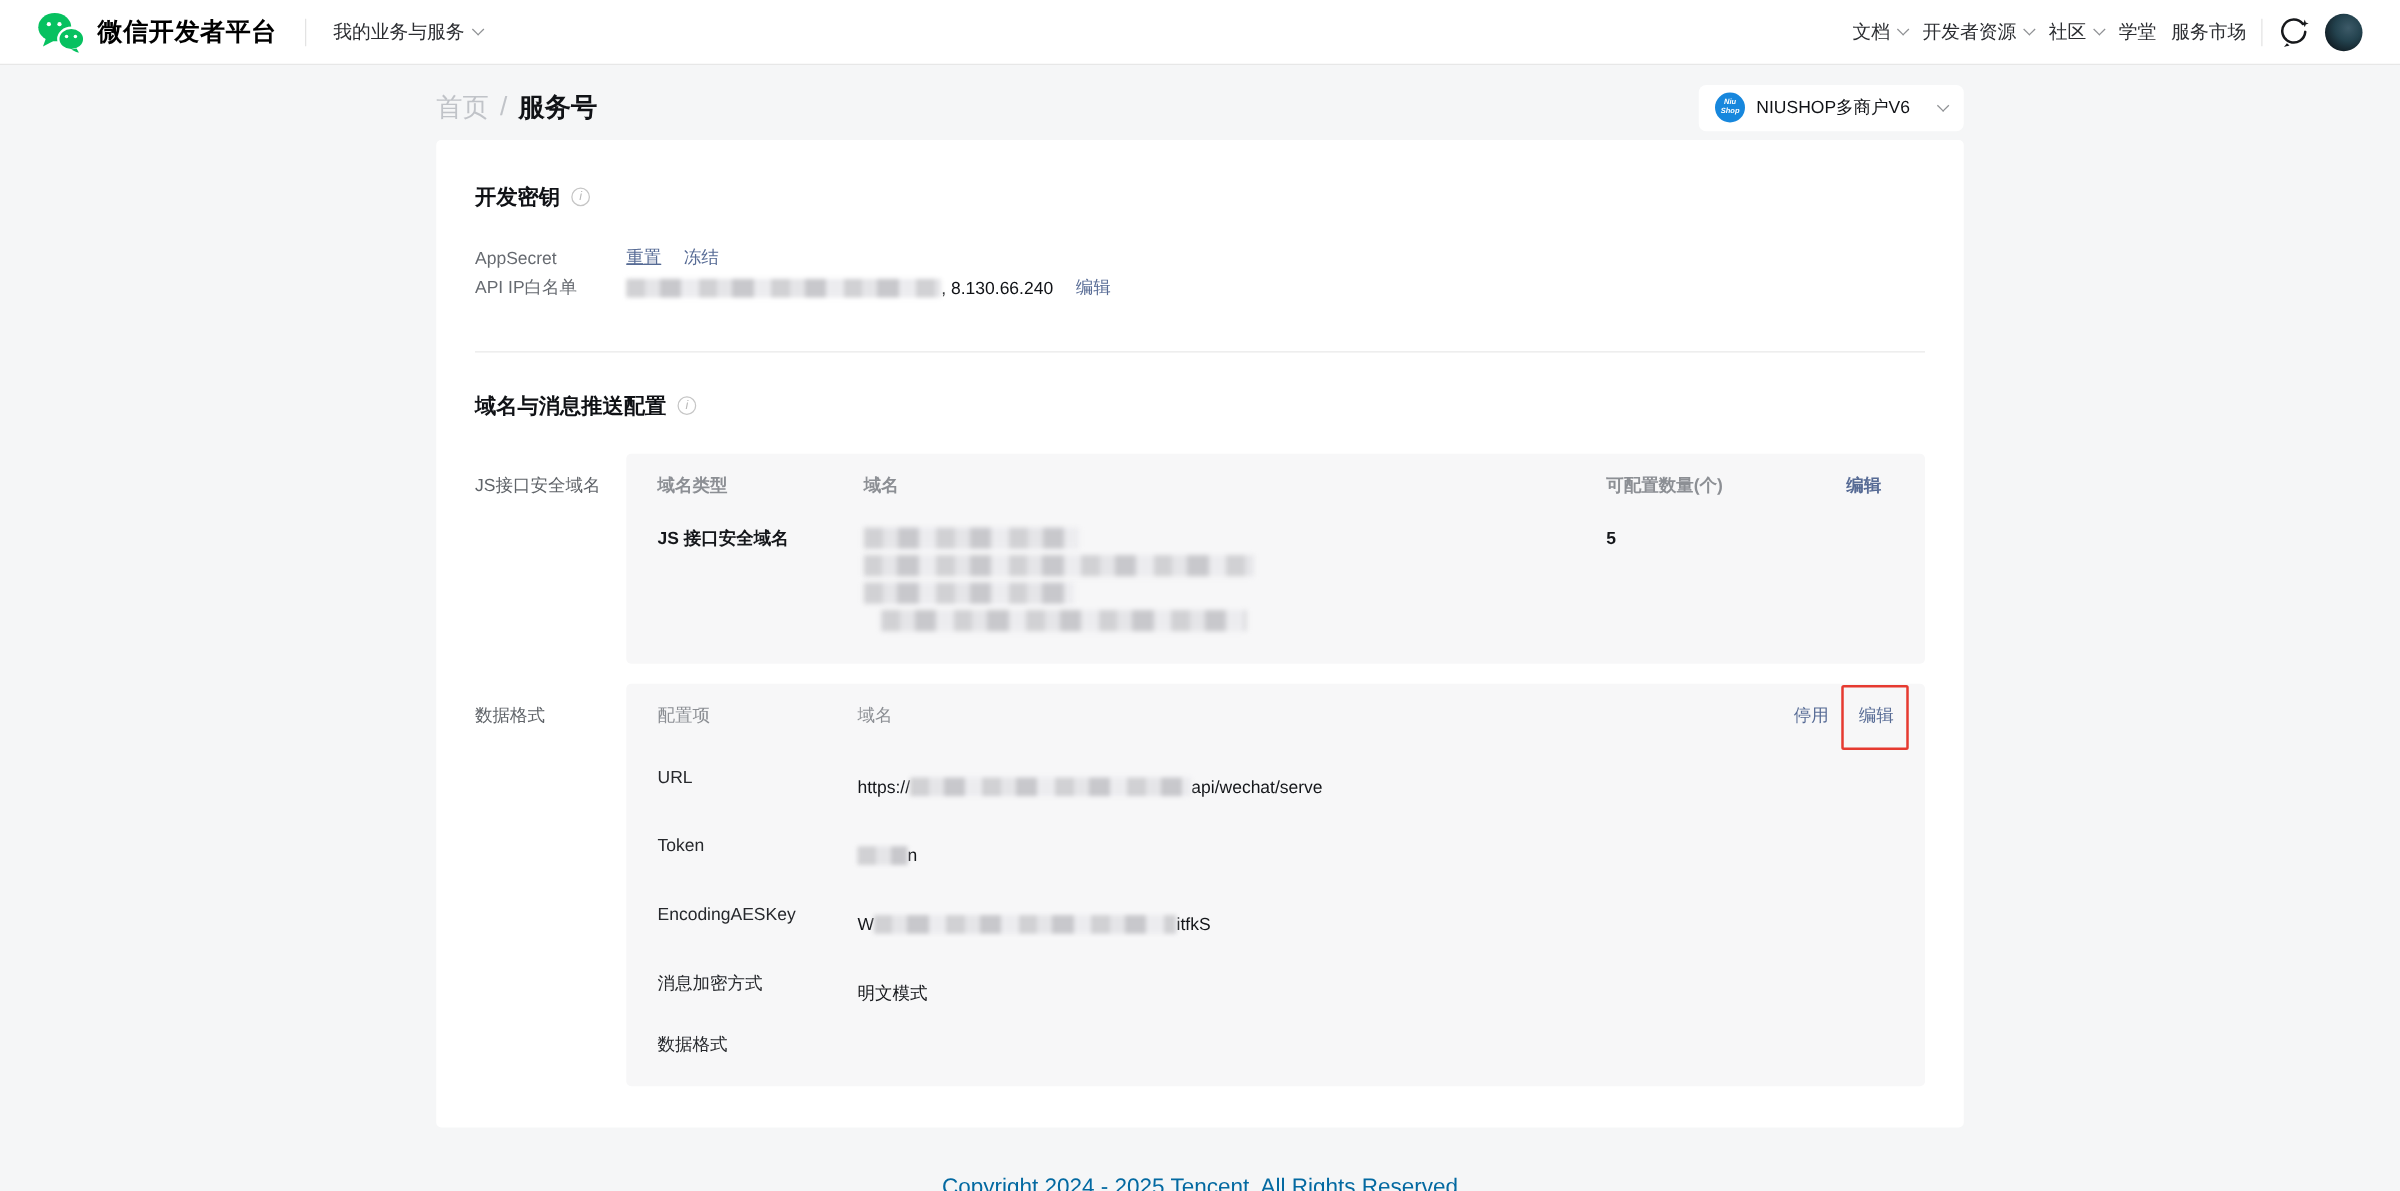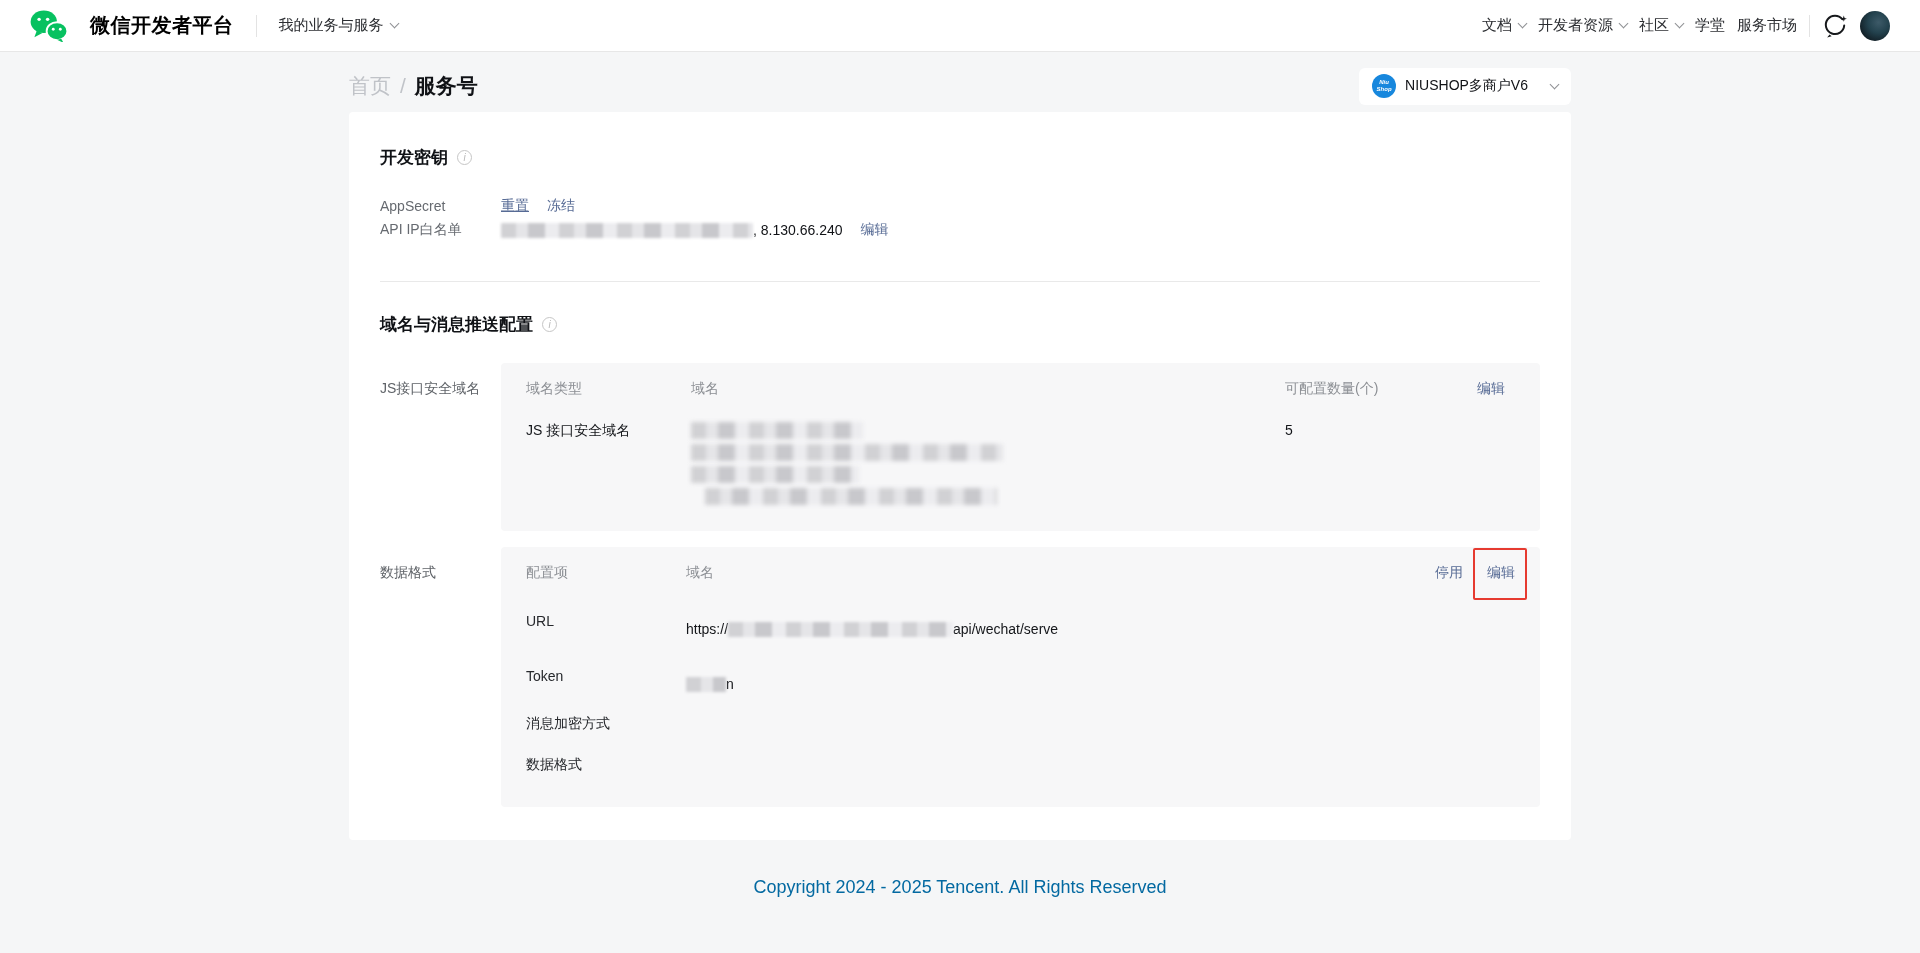--- a/index.html
+++ b/index.html
@@ -11,21 +11,21 @@
     color:#17191c;
     overflow:hidden;
   }
   a { text-decoration:none; }
 
   
   .topbar {
     height:52px; background:#fff; border-bottom:1px solid #e7e7e7;
     display:flex; align-items:center; padding:0 30px;
   }
-  .brand { display:flex; align-items:center; gap:22px; }
+  .brand { display:flex; align-items:center; gap:10px; }
   .brand-title { font-size:20px; font-weight:700; color:#000; letter-spacing:.5px; }
   .v-divider { width:1px; height:22px; background:#e3e3e3; margin:0 22px; }
   .nav-item { font-size:15px; color:#2b2d31; display:flex; align-items:center; cursor:pointer; white-space:nowrap; }
   .chev {
     width:7px; height:7px;
     border-right:1.4px solid #8f9194; border-bottom:1.4px solid #8f9194;
     transform:rotate(45deg); margin-left:7px; margin-top:-5px; flex:none;
   }
   .topbar-right { margin-left:auto; display:flex; align-items:center; gap:12px; }
   .topbar-right .v-divider { margin:0 0; }
@@ -205,21 +205,21 @@
 
     <div class="hr"></div>
 
     <div class="section-title mt30">
       <span>域名与消息推送配置</span>
       <span class="info-icon">i</span>
     </div>
 
     <div class="config-row">
       <div class="config-row-label">JS接口安全域名</div>
-      <div class="panel" style="min-height:168px;">
+      <div class="panel" style="min-height:168px;font-weight:bold;">
         <div class="js-grid grid-head">
           <span>域名类型</span>
           <span>域名</span>
           <span>可配置数量(个)</span>
           <a class="link">编辑</a>
         </div>
         <div class="js-grid js-body">
           <span class="cell-dark">JS 接口安全域名</span>
           <span class="blur-block">
             <i class="rb w172"></i>
@@ -258,23 +258,32 @@
         </div>
 
         <div class="push-row">
           <span class="cfg-label">Token</span>
           <span class="push-value">
             <span class="rb w40"></span>
             <span>n</span>
           </span>
         </div>
 
+        <div class="push-row">
+          <span class="cfg-label">EncodingAESKey</span>
+          <span class="push-value">
+            <span>W</span>
+            <span class="rb w242"></span>
+            <span>itfkS</span>
+          </span>
+        </div>
 
         <div class="push-row">
           <span class="cfg-label">消息加密方式</span>
+          <span class="push-value">明文模式</span>
         </div>
 
         <div class="push-row">
           <span class="cfg-label">数据格式</span>
         </div>
       </div>
     </div>
   </div>
 
   <div class="footer">Copyright 2024 - 2025 Tencent. All Rights Reserved</div>

